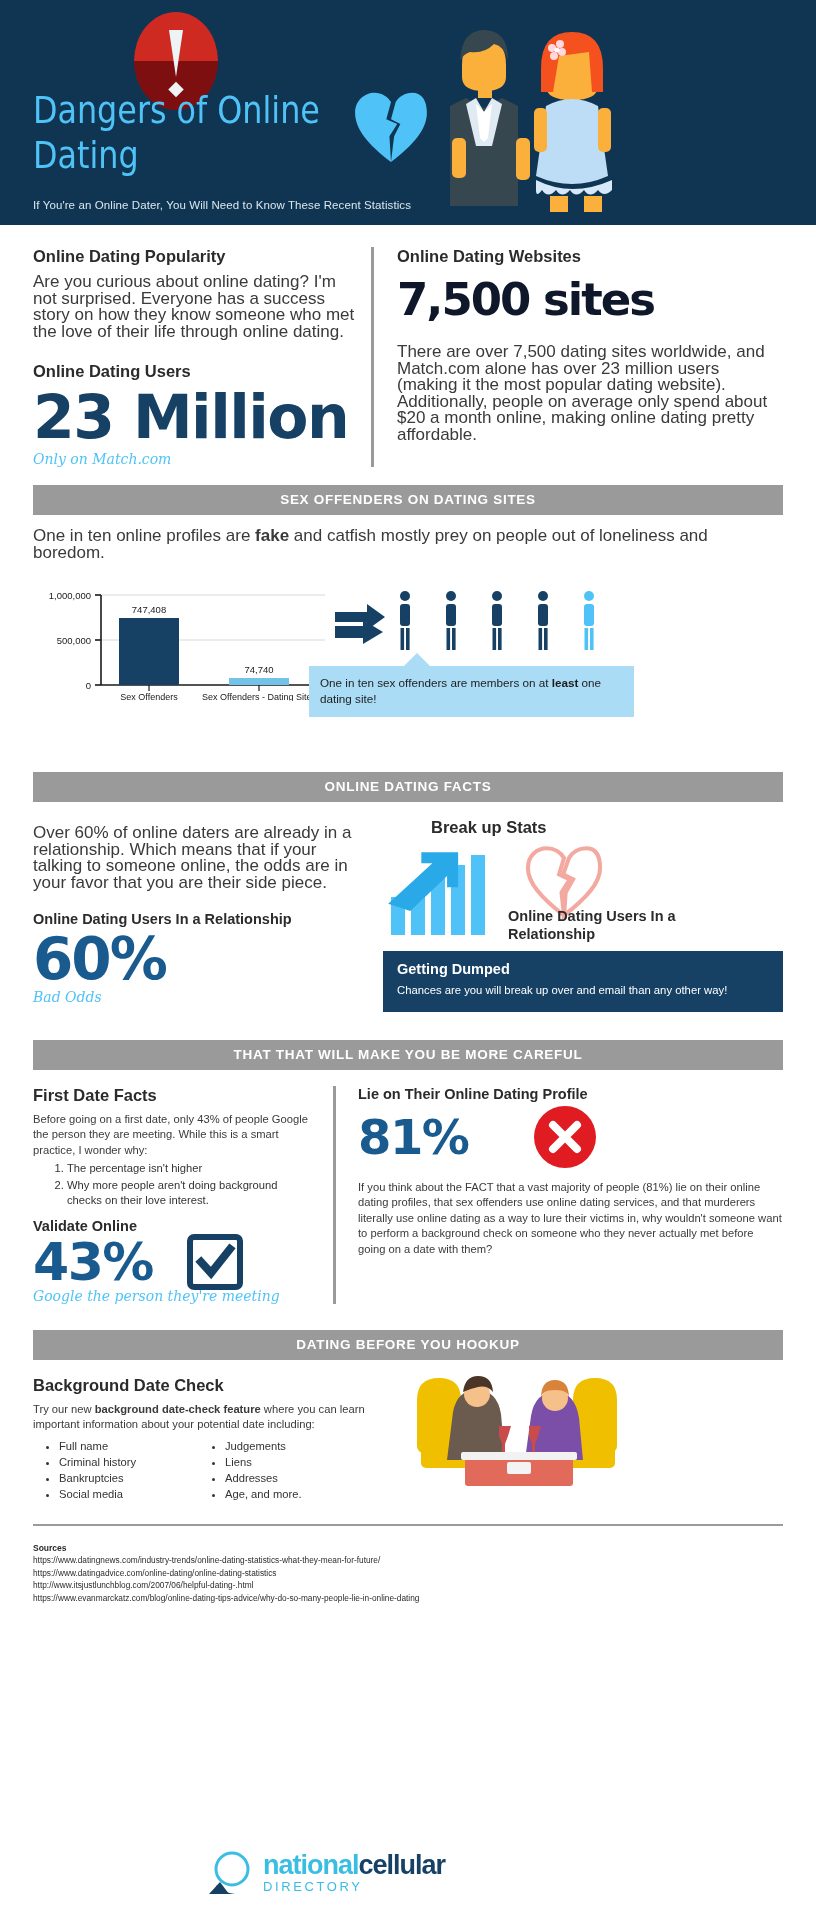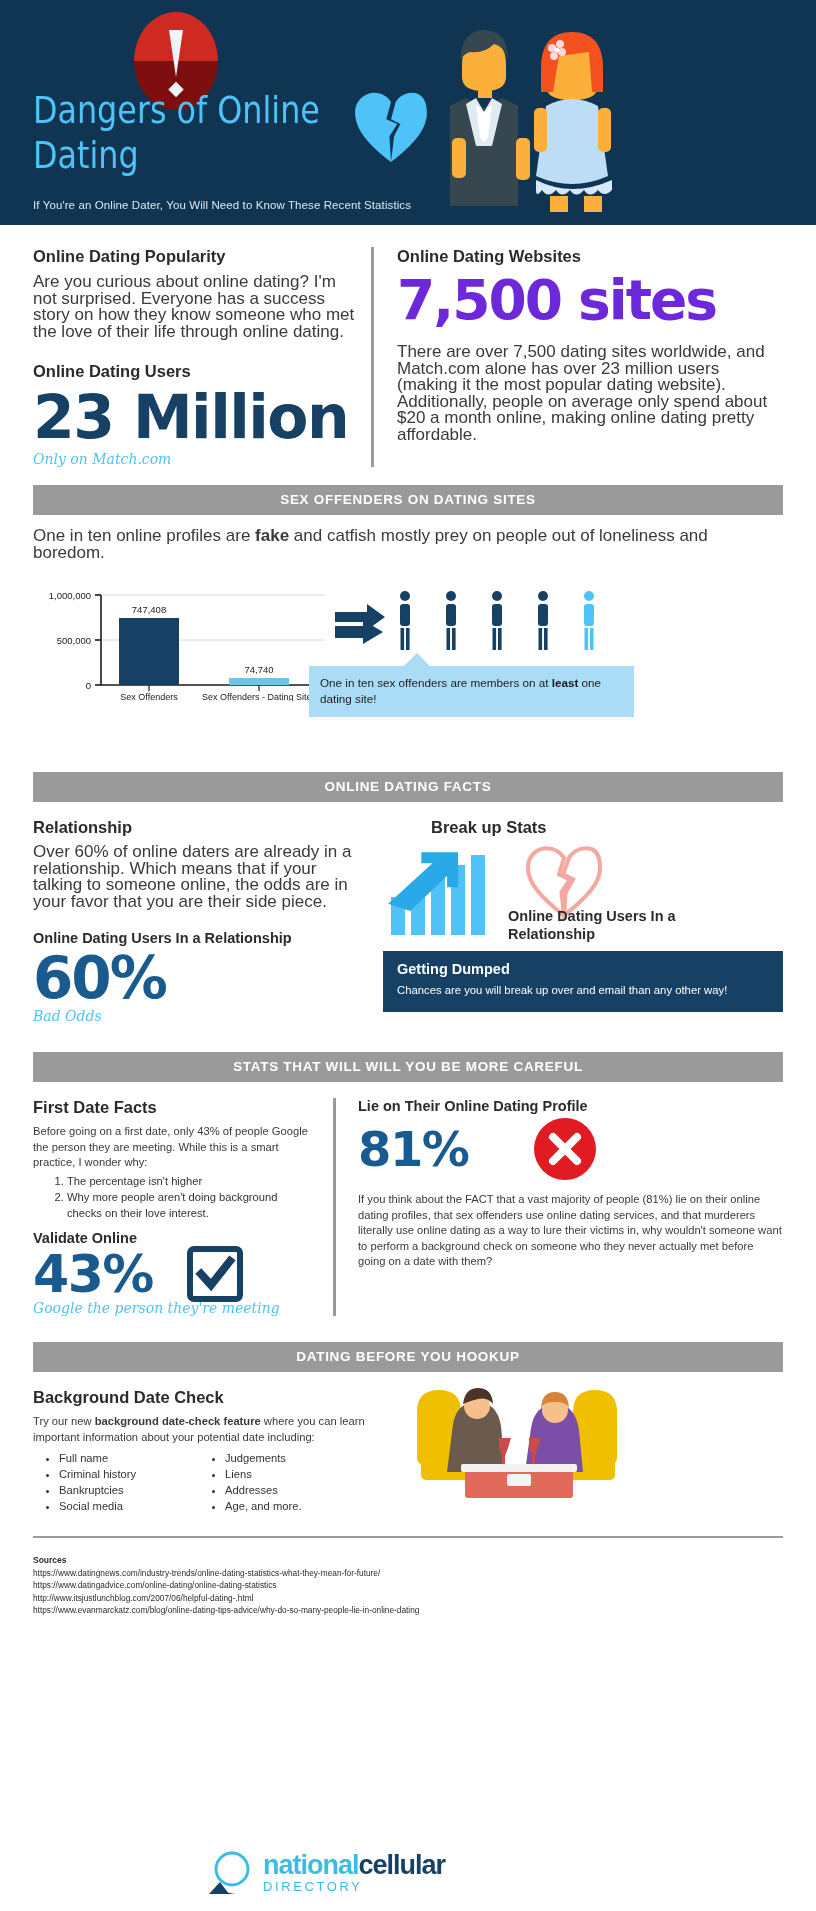--- a/index.html
+++ b/index.html
@@ -65,21 +65,21 @@
     font-size: 14px; color: #4fc3f7;
   }
   .vrule { width: 3px; background: #9a9a9a; }
 
   
   .s1 { position: relative; padding: 22px 33px 0; display: flex; }
   .s1-left { width: 338px; padding-right: 16px; }
   .s1-right { flex: 1; padding-left: 23px; }
   .s1-sites {
     font-family: "DejaVu Sans", sans-serif;
-    font-size: 55px; font-weight: bold; color: #6d28d9;
+    font-size: 45px; font-weight: bold; color: #0f172a;
     line-height: 64px; letter-spacing: -2px;
   }
 
   
   .chart-wrap { position: relative; margin: 0 33px; height: 135px; }
   .chart-svg { position: absolute; left: 0; top: 0; }
   .people-row { position: absolute; left: 300px; top: 5px; width: 300px; height: 75px; }
   .callout {
     position: absolute; left: 276px; top: 85px; width: 325px;
     background: #aadcf5; color: #1d1d1d; font-size: 11.7px;
@@ -263,21 +263,20 @@
     <div class="callout">
       <div class="callout-tip"></div>
       <span>One in ten sex offenders are members on at </span><span class="bold">least</span><span> one dating site!</span>
     </div>
   </div>
 
   <div class="band" style="margin-top:56px">ONLINE DATING FACTS</div>
 
   <div class="s2">
     <div class="s2-left">
-      <div class="h3">Relationship</div>
       <div class="body-txt" style="margin-top:7px">Over 60% of online daters are already in a relationship. Which means that if your talking to someone online, the odds are in your favor that you are their side piece.</div>
       <div class="h3" style="margin-top:20px;font-size:14.5px">Online Dating Users In a Relationship</div>
       <div class="pct60" style="margin-top:2px">60%</div>
       <div class="script">Bad Odds</div>
     </div>
 
     <div class="s2-right">
       <div class="h3" style="margin-left:48px">Break up Stats</div>
 
       <div style="position:relative;height:110px;margin-top:6px">
@@ -298,21 +297,21 @@
         <div class="h3" style="position:absolute;left:125px;top:64px;width:200px;font-size:14.5px;line-height:18px">Online Dating Users In a Relationship</div>
       </div>
 
       <div class="dump-box" style="margin-top:-2px">
         <div class="dump-title">Getting Dumped</div>
         <div class="dump-txt">Chances are you will break up over and email than any other way!</div>
       </div>
     </div>
   </div>
 
-  <div class="band" style="margin-top:28px">STATS THAT WILL WILL YOU BE MORE CAREFUL</div>
+  <div class="band" style="margin-top:28px">THAT THAT WILL MAKE YOU BE MORE CAREFUL</div>
 
   <div class="s3">
     <div class="s3-left">
       <div class="h3">First Date Facts</div>
       <div class="body-txt" style="margin-top:7px;font-size:11.2px;line-height:15.5px">Before going on a first date, only 43% of people Google the person they are meeting. While this is a smart practice, I wonder why:</div>
       <ol class="fd">
         <li>The percentage isn't higher</li>
         <li>Why more people aren't doing background checks on their love interest.</li>
       </ol>
       <div class="h3" style="margin-top:9px;font-size:14.5px">Validate Online</div>

